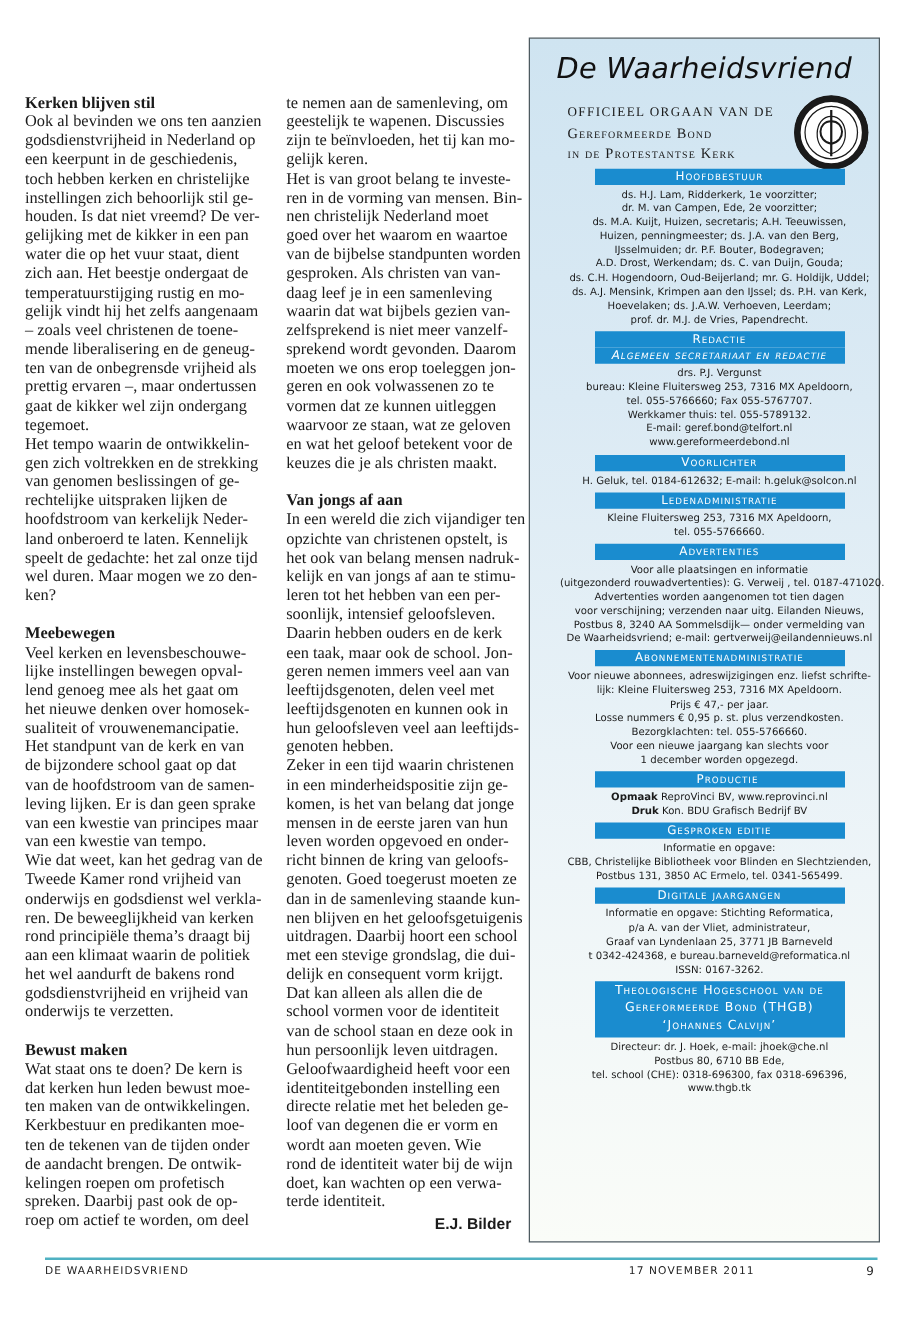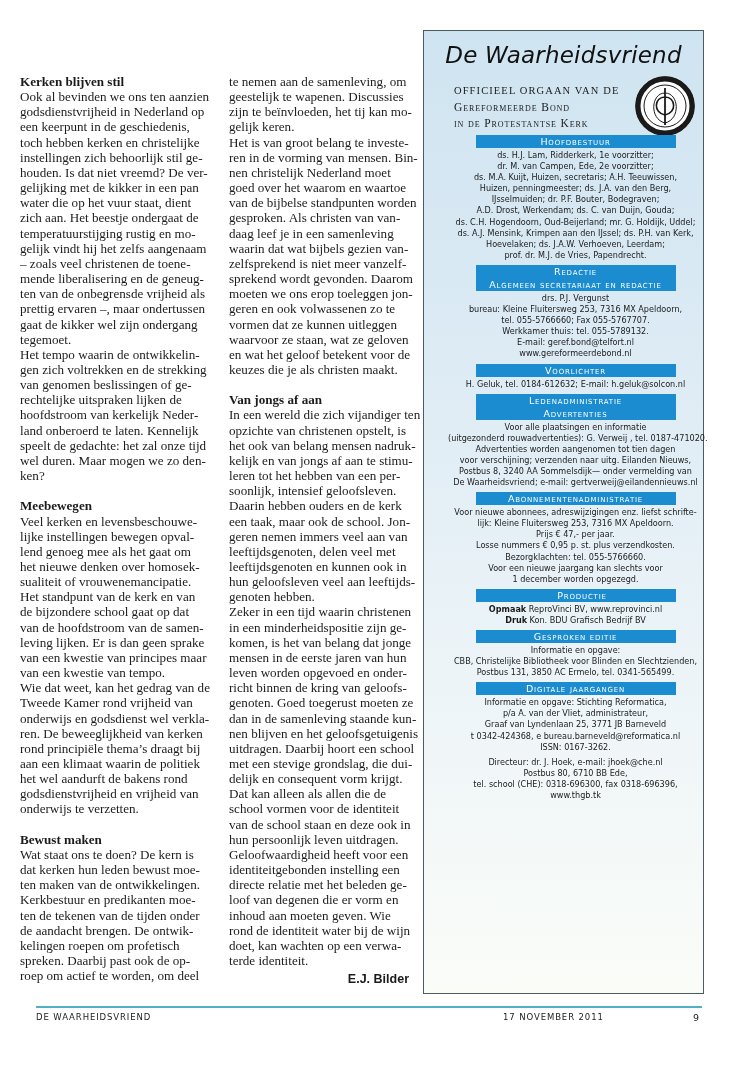--- a/index.html
+++ b/index.html
@@ -171,21 +171,21 @@
     <p>met een stevige grondslag, die dui-</p>
     <p>delijk en consequent vorm krijgt.</p>
     <p>Dat kan alleen als allen die de</p>
     <p>school vormen voor de identiteit</p>
     <p>van de school staan en deze ook in</p>
     <p>hun persoonlijk leven uitdragen.</p>
     <p>Geloofwaardigheid heeft voor een</p>
     <p>identiteitgebonden instelling een</p>
     <p>directe relatie met het beleden ge-</p>
     <p>loof van degenen die er vorm en</p>
-    <p>inhoud aan moeten geven. Wie</p>
+    <p>wordt aan moeten geven. Wie</p>
     <p>rond de identiteit water bij de wijn</p>
     <p>doet, kan wachten op een verwa-</p>
     <p>terde identiteit.</p>
     <div class="sig">E.J. Bilder</div>
   </div>
 
 <div class="colophon">
   <div class="masthead">De Waarheidsvriend</div>
   <div class="org-line org-1">OFFICIEEL ORGAAN VAN DE</div>
   <div class="org-line org-2">Gereformeerde Bond</div>
@@ -206,34 +206,38 @@
         <div>ds. M.A. Kuijt, Huizen, secretaris; A.H. Teeuwissen,</div>
         <div>Huizen, penningmeester; ds. J.A. van den Berg,</div>
         <div>IJsselmuiden; dr. P.F. Bouter, Bodegraven;</div>
         <div>A.D. Drost, Werkendam; ds. C. van Duijn, Gouda;</div>
         <div>ds. C.H. Hogendoorn, Oud-Beijerland; mr. G. Holdijk, Uddel;</div>
         <div>ds. A.J. Mensink, Krimpen aan den IJssel; ds. P.H. van Kerk,</div>
         <div>Hoevelaken; ds. J.A.W. Verhoeven, Leerdam;</div>
         <div>prof. dr. M.J. de Vries, Papendrecht.</div>
       </div>
       <div class="sec-head" style="background: rgb(26, 140, 207);">Redactie</div>
-      <div class="sec-head" style="background: rgb(26, 140, 207);">Algemeen secretariaat en redactie</div>
+      <div class="sec-head" style="background: rgb(26, 140, 207); font-style: italic;">Algemeen secretariaat en redactie</div>
       <div class="sec-body">
         <div>drs. P.J. Vergunst</div>
         <div>bureau: Kleine Fluitersweg 253, 7316 MX  Apeldoorn,</div>
         <div>tel. 055-5766660; Fax 055-5767707.</div>
         <div>Werkkamer thuis: tel. 055-5789132.</div>
         <div>E-mail: geref.bond@telfort.nl</div>
         <div>www.gereformeerdebond.nl</div>
       </div>
       <div class="sec-head" style="background: rgb(26, 140, 207);">Voorlichter</div>
       <div class="sec-body">
         <div>H. Geluk, tel. 0184-612632; E-mail: h.geluk@solcon.nl</div>
       </div>
       <div class="sec-head" style="background: rgb(26, 140, 207);">Ledenadministratie</div>
+      <div class="sec-body">
+        <div>Kleine Fluitersweg 253, 7316 MX  Apeldoorn,</div>
+        <div>tel. 055-5766660.</div>
+      </div>
       <div class="sec-head" style="background: rgb(26, 140, 207);">Advertenties</div>
       <div class="sec-body">
         <div>Voor alle plaatsingen en informatie</div>
         <div>(uitgezonderd rouwadvertenties): G. Verweij , tel.  0187-471020.</div>
         <div>Advertenties worden aangenomen tot tien dagen</div>
         <div>voor verschijning; verzenden naar uitg. Eilanden Nieuws,</div>
         <div>Postbus 8, 3240 AA Sommelsdijk— onder vermelding van</div>
         <div>De Waarheidsvriend; e-mail: gertverweij@eilandennieuws.nl</div>
       </div>
       <div class="sec-head" style="background: rgb(26, 140, 207);">Abonnementenadministratie</div>
@@ -258,20 +262,25 @@
         <div>Postbus 131, 3850 AC  Ermelo, tel. 0341-565499.</div>
       </div>
       <div class="sec-head" style="background: rgb(26, 140, 207);">Digitale jaargangen</div>
       <div class="sec-body">
         <div>Informatie en opgave: Stichting Reformatica,</div>
         <div>p/a A. van der Vliet, administrateur,</div>
         <div>Graaf van Lyndenlaan 25, 3771 JB Barneveld</div>
         <div>t 0342-424368, e bureau.barneveld@reformatica.nl</div>
         <div>ISSN: 0167-3262.</div>
       </div>
+      <div class="sec-head multi" style="background: rgb(26, 140, 207);">
+        <div>Theologische Hogeschool van de</div>
+        <div>Gereformeerde Bond (THGB)</div>
+        <div>‘Johannes Calvijn’</div>
+      </div>
       <div class="sec-body">
         <div>Directeur: dr. J. Hoek, e-mail: jhoek@che.nl</div>
         <div>Postbus 80, 6710 BB  Ede,</div>
         <div>tel. school (CHE): 0318-696300, fax 0318-696396,</div>
         <div>www.thgb.tk</div>
       </div>
     </div>
 </div>
 
 <div class="footer-rule" style="background: rgb(79, 177, 194);"></div>

